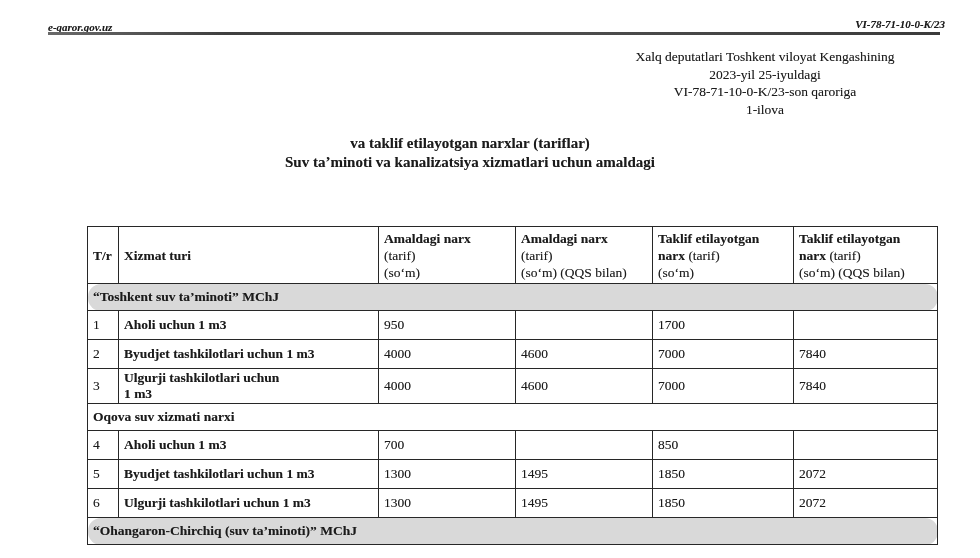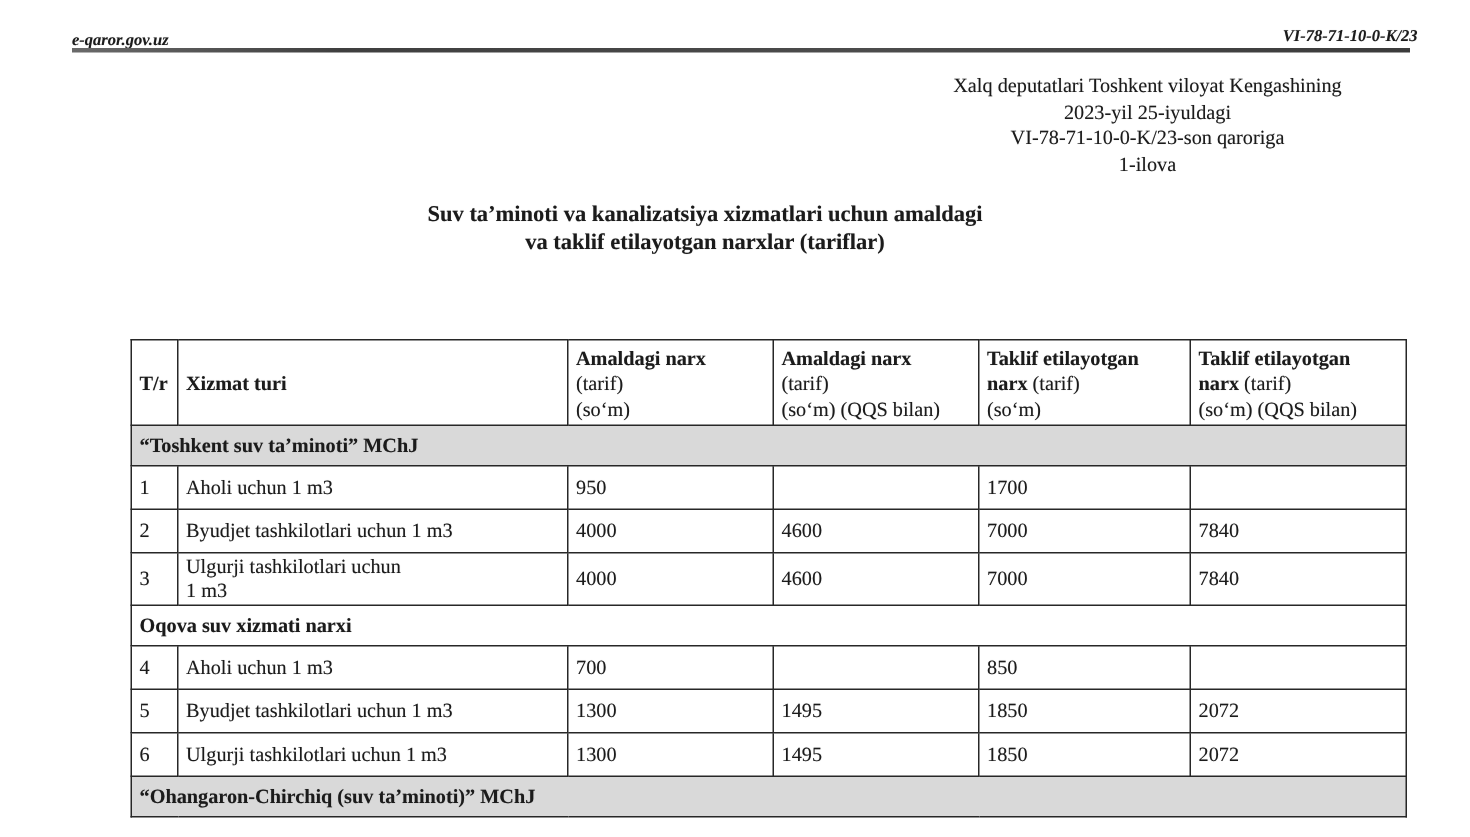--- a/index.html
+++ b/index.html
@@ -37,24 +37,24 @@
   table.tariff td{
     border:1.7px solid #272727;
     padding:1px 16px 1px 5px;
     vertical-align:middle;
     overflow:hidden;
   }
   td.hdr{vertical-align:top;line-height:17px;padding-top:2px;}
   td.hdr.mid{vertical-align:middle;font-weight:bold;}
   tr.hrow{height:57px;}
   tr.sect{height:27px;}
-  tr.sect td{font-weight:bold;}
+  tr.sect td{font-weight:bold;border-radius:13px;}
   tr.sect.gray td{background:var(--section-gray,#d9d9d9);}
   tr.drow{height:29px;}
-  td.svc{white-space:pre-line;line-height:16px;}
+  td.svc{white-space:pre-line;line-height:16px;font-weight:bold;}
   .b{font-weight:bold;}
   
   .page *{text-shadow:0 0 .5px rgba(20,20,20,.38);}
 </style>
 </head>
 <body>
 
 <div class="page">
 
   <div class="runhead">
@@ -64,22 +64,22 @@
   <div class="rule"></div>
 
   <div class="annotation">
     <div>Xalq deputatlari Toshkent viloyat Kengashining</div>
     <div>2023-yil 25-iyuldagi</div>
     <div>VI-78-71-10-0-K/23-son qaroriga</div>
     <div>1-ilova</div>
   </div>
 
   <div class="doc-title">
+    <div>va taklif etilayotgan narxlar (tariflar)</div>
     <div>Suv ta’minoti va kanalizatsiya xizmatlari uchun amaldagi</div>
-    <div>va taklif etilayotgan narxlar (tariflar)</div>
   </div>
 
   <table class="tariff">
     <colgroup>
       <col style="width:31px">
         <col style="width:260px">
         <col style="width:137px">
       <col style="width:137px">
         <col style="width:141px">
         <col style="width:144px">

